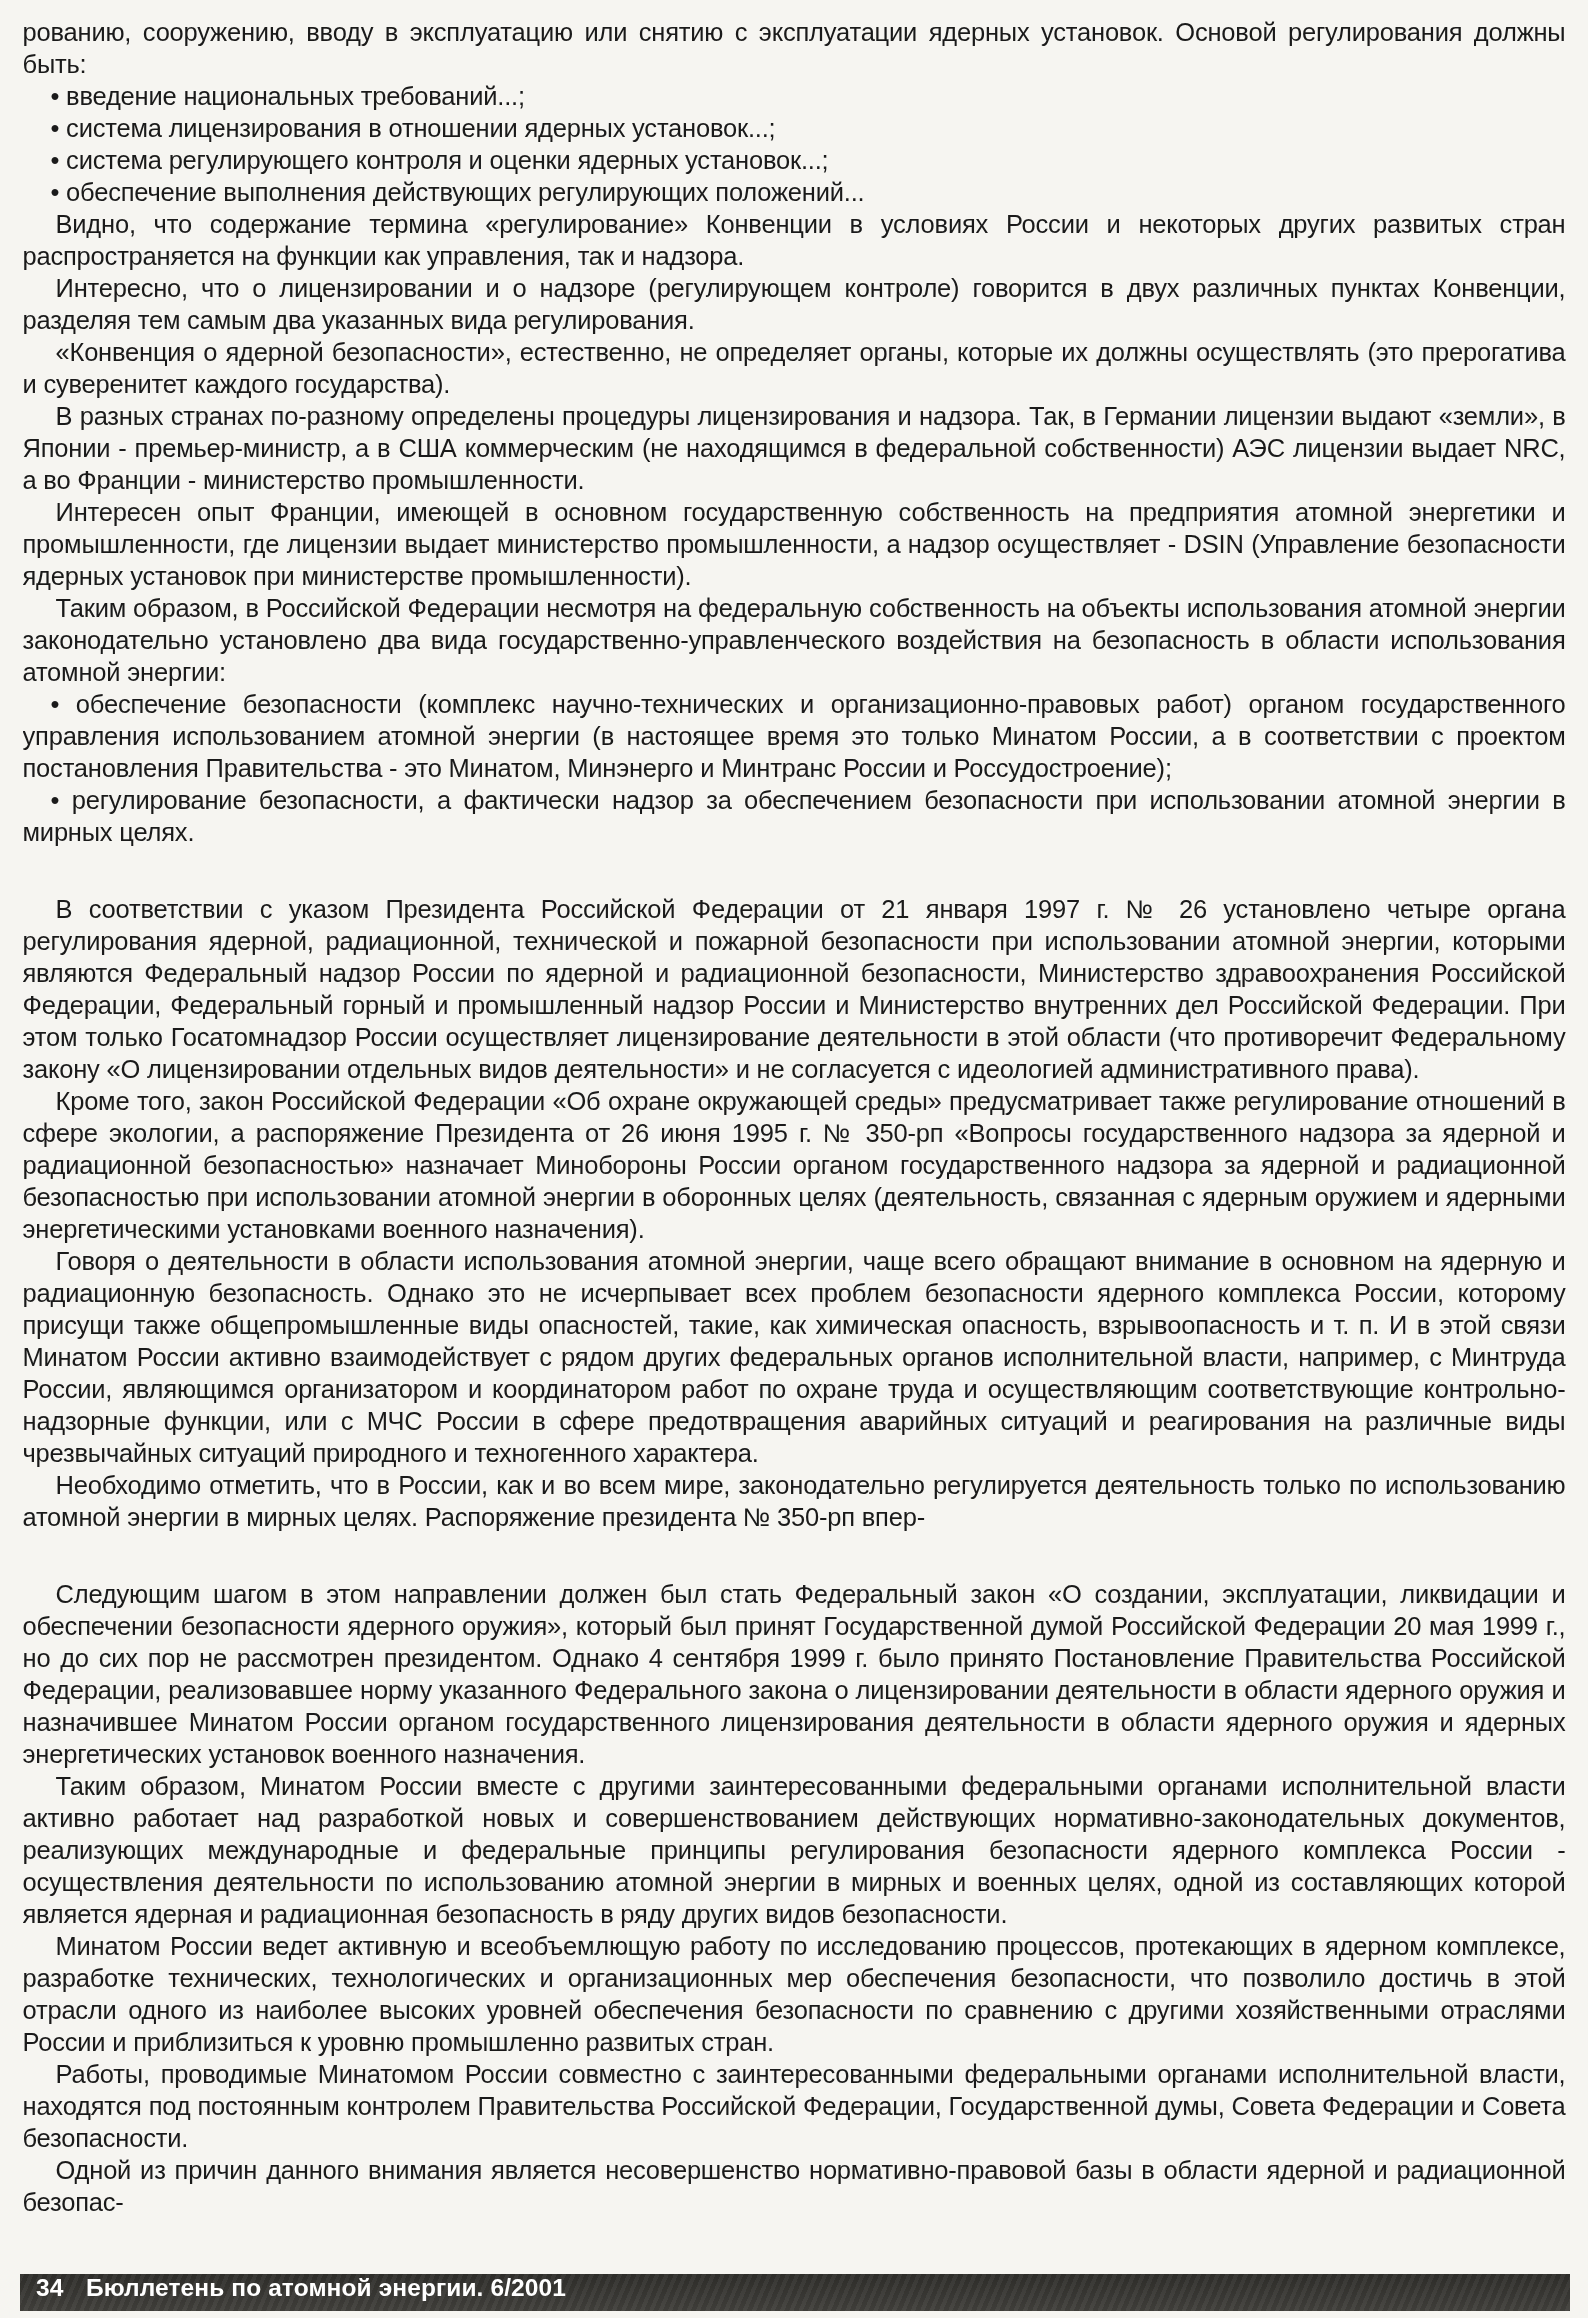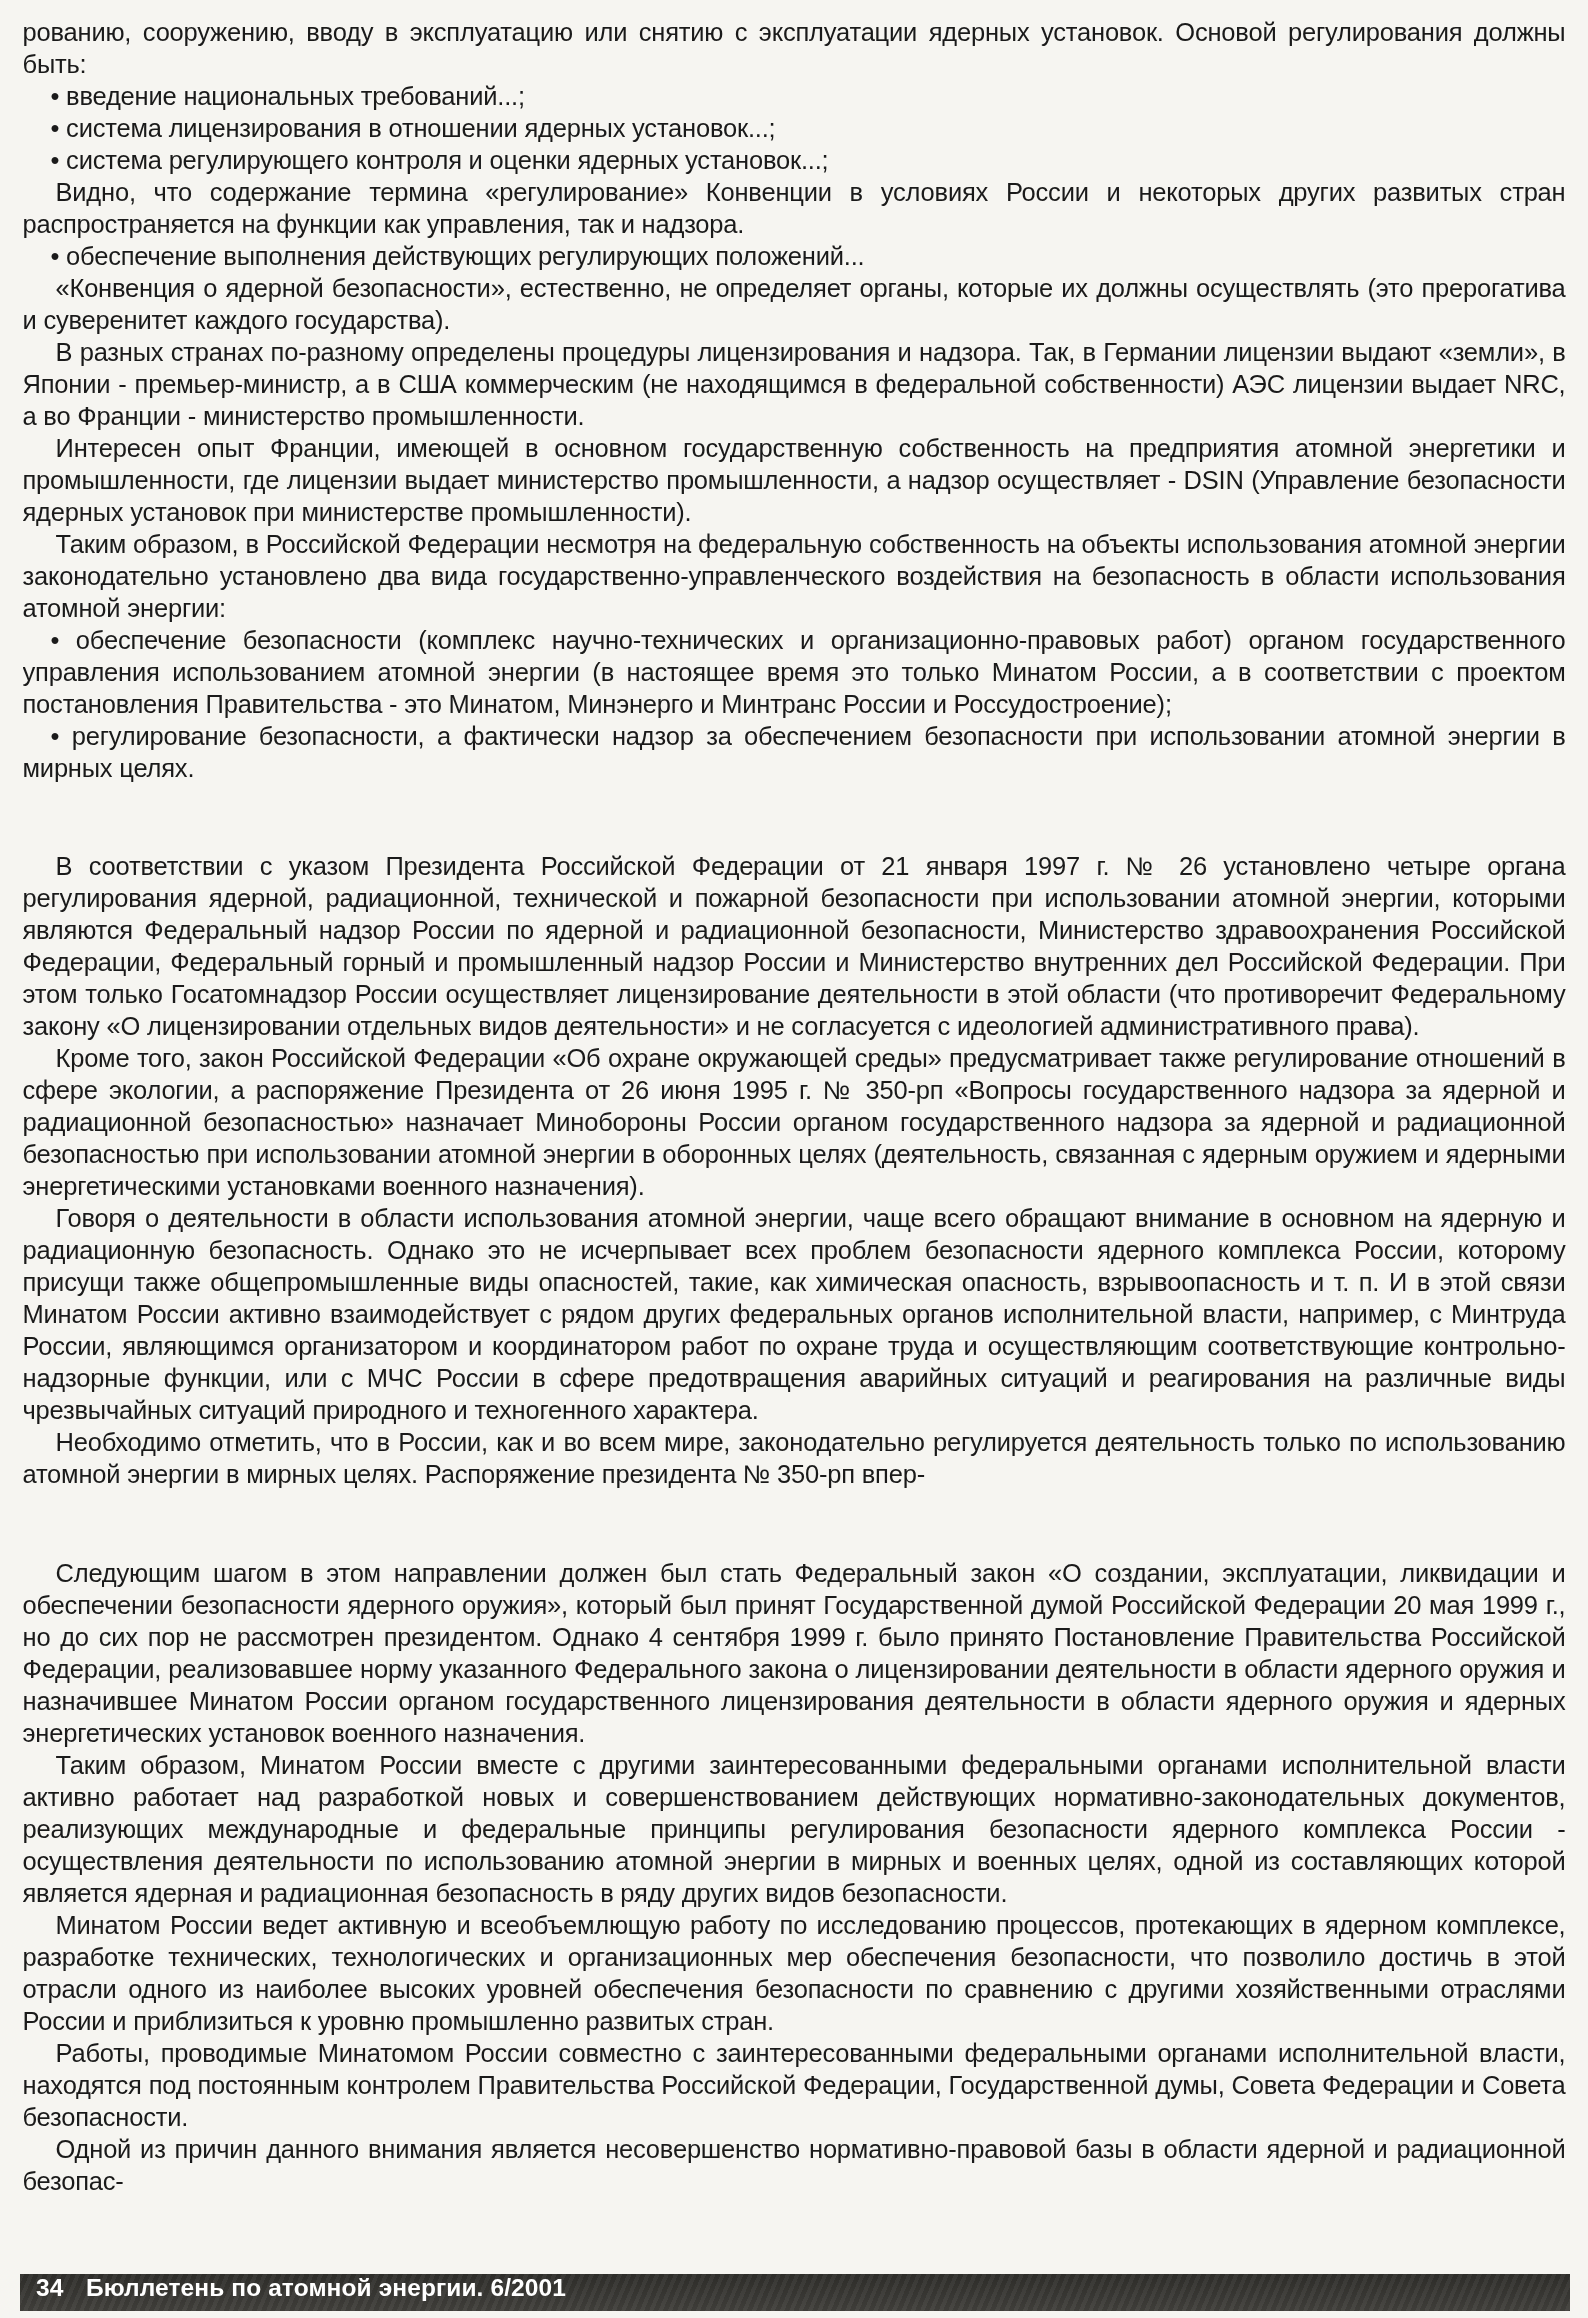--- a/index.html
+++ b/index.html
@@ -77,22 +77,23 @@
 
 <div class="page">
 
   <div class="columns">
 
     <div class="column">
       <p class="para cont">рованию, сооружению, вводу в эксплуатацию или снятию с эксплуатации ядерных установок. Основой регулирования должны быть:</p>
       <p class="para bullet">• введение национальных требований...;</p>
       <p class="para bullet">• система лицензирования в отношении ядерных установок...;</p>
       <p class="para bullet">• система регулирующего контроля и оценки ядерных установок...;</p>
+      <p class="para bullet">• обеспечение выполнения действующих регулирующих положений...</p>
       <p class="para">Видно, что содержание термина «регулирование» Конвенции в условиях России и некоторых других развитых стран распространяется на функции как управления, так и надзора.</p>
-      <p class="para bullet">• обеспечение выполнения действующих регулирующих положений...</p>
+      <p class="para">Интересно, что о лицензировании и о надзоре (регулирующем контроле) говорится в двух различных пунктах Конвенции, разделяя тем самым два указанных вида регулирования.</p>
       <p class="para">«Конвенция о ядерной безопасности», естественно, не определяет органы, которые их должны осуществлять (это прерогатива и суверенитет каждого государства).</p>
       <p class="para">В разных странах по-разному определены процедуры лицензирования и надзора. Так, в Германии лицензии выдают «земли», в Японии - премьер-министр, а в США коммерческим (не находящимся в федеральной собственности) АЭС лицензии выдает NRC, а во Франции - министерство промышленности.</p>
       <p class="para">Интересен опыт Франции, имеющей в основном государственную собственность на предприятия атомной энергетики и промышленности, где лицензии выдает министерство промышленности, а надзор осуществляет - DSIN (Управление безопасности ядерных установок при министерстве промышленности).</p>
       <p class="para">Таким образом, в Российской Федерации несмотря на федеральную собственность на объекты использования атомной энергии законодательно установлено два вида государственно-управленческого воздействия на безопасность в области использования атомной энергии:</p>
       <p class="para bullet">• обеспечение безопасности (комплекс научно-технических и организационно-правовых работ) органом государственного управления использованием атомной энергии (в настоящее время это только Минатом России, а в соответствии с проектом постановления Правительства - это Минатом, Минэнерго и Минтранс России и Россудостроение);</p>
       <p class="para bullet">• регулирование безопасности, а фактически надзор за обеспечением безопасности при использовании атомной энергии в мирных целях.</p>
     </div>
 
     <div class="column">
       <p class="para">В соответствии с указом Президента Российской Федерации от 21 января 1997 г. № 26 установлено четыре органа регулирования ядерной, радиационной, технической и пожарной безопасности при использовании атомной энергии, которыми являются Федеральный надзор России по ядерной и радиационной безопасности, Министерство здравоохранения Российской Федерации, Федеральный горный и промышленный надзор России и Министерство внутренних дел Российской Федерации. При этом только Госатомнадзор России осуществляет лицензирование деятельности в этой области (что противоречит Федеральному закону «О лицензировании отдельных видов деятельности» и не согласуется с идеологией административного права).</p>

